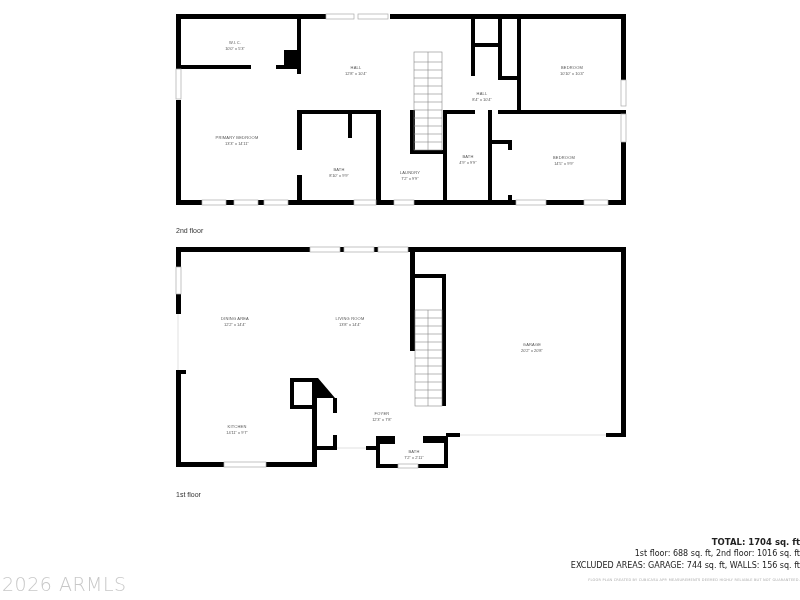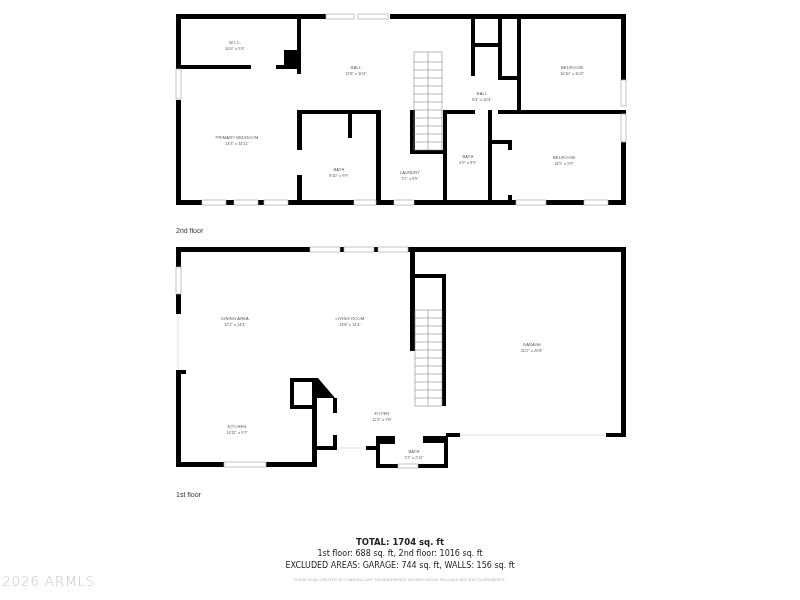--- a/index.html
+++ b/index.html
@@ -2,26 +2,26 @@
 <html><head>
 <meta charset="utf-8">
 <style>
   html, body { margin:0; padding:0; background:#ffffff; }
   body { width:800px; height:600px; position:relative; overflow:hidden; font-family:"Liberation Sans", sans-serif; color:#222; }
   .plan { position:absolute; left:0; top:0; width:800px; height:600px; }
   .room-label { position:absolute; text-align:center; font-family:"Liberation Sans", sans-serif; color:#555; font-size:4px; line-height:6px; transform:translateX(-50%); white-space:nowrap; }
   .room-label .n { display:block; letter-spacing:0.2px; }
   .room-label .d { display:block; }
   .floor-label { position:absolute; font-size:7px; color:#333; }
-  .footer { position:absolute; left:0; width:800px; text-align:center; font-family:"DejaVu Sans", sans-serif; color:#222; }
+  .footer { position:absolute; left:0; width:800px; text-align:right; font-family:"DejaVu Sans", sans-serif; color:#222; }
   .total { top:537px; font-size:8.5px; font-weight:bold; }
   .line2 { top:549px; font-size:8px; }
   .line3 { top:561px; font-size:8px; }
   .disclaimer { top:578px; font-size:3.5px; color:#aaa; letter-spacing:0.2px; }
-  .watermark { position:absolute; left:2px; top:573px; font-size:14px; color:#c8c8c8; font-family:"DejaVu Sans", sans-serif; letter-spacing:0.5px; font-weight:300; }
+  .watermark { position:absolute; left:2px; top:573px; font-size:19px; color:#c8c8c8; font-family:"DejaVu Sans", sans-serif; letter-spacing:0.5px; font-weight:300; }
 </style>
 </head>
 <body>
 
 <svg class="plan" viewBox="0 0 800 600" width="800" height="600">
 
   <g fill="#000">
 
     <rect x="176" y="14" width="150" height="5"></rect>
     <rect x="390" y="14" width="236" height="5"></rect>

